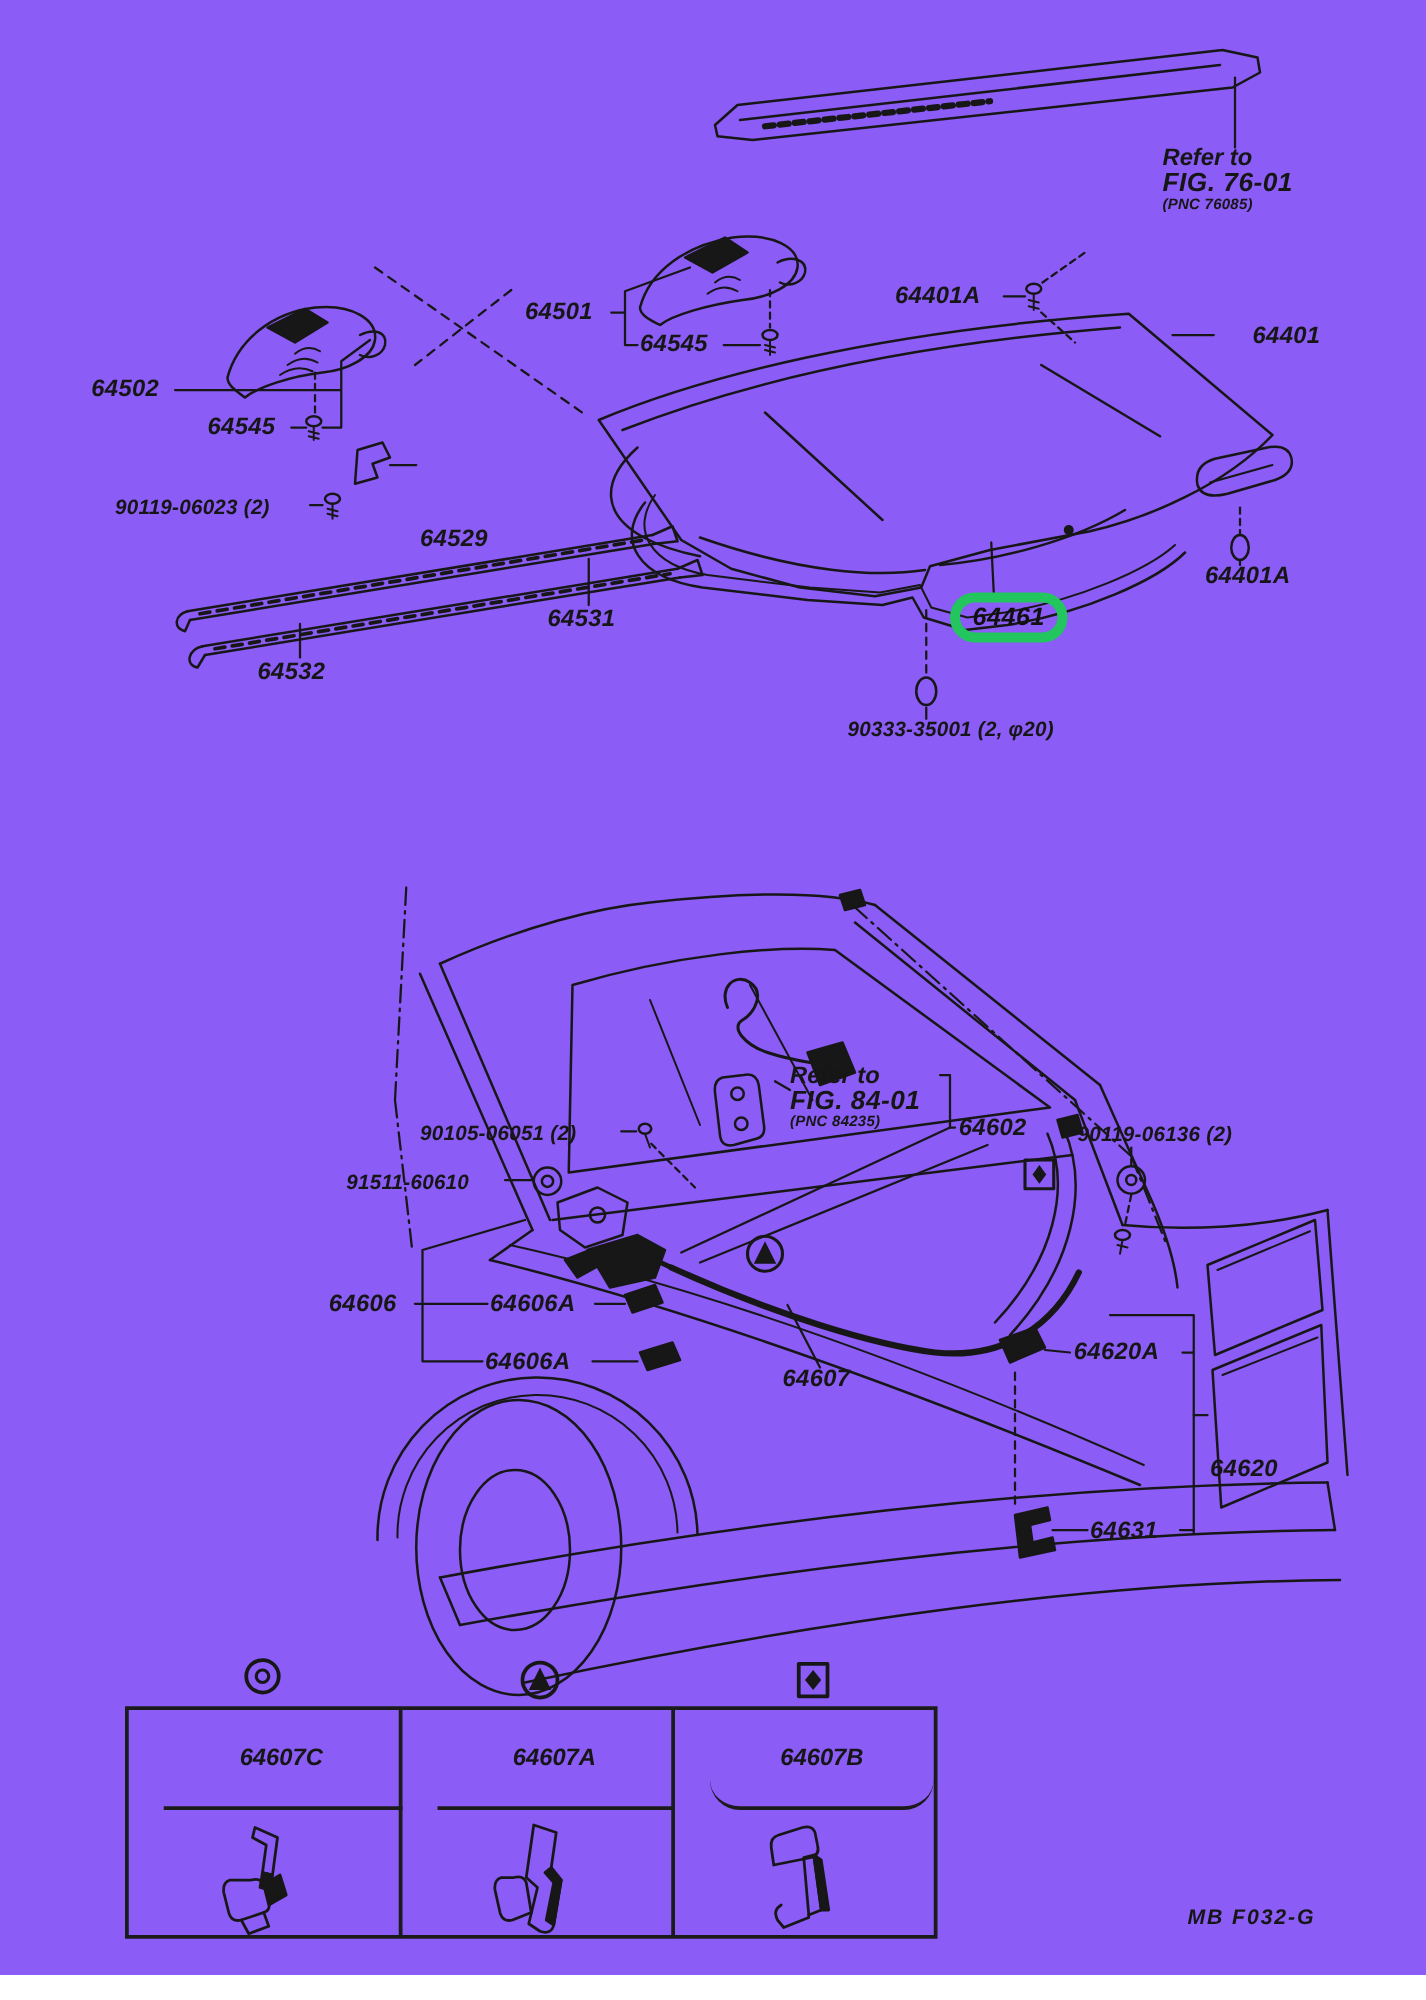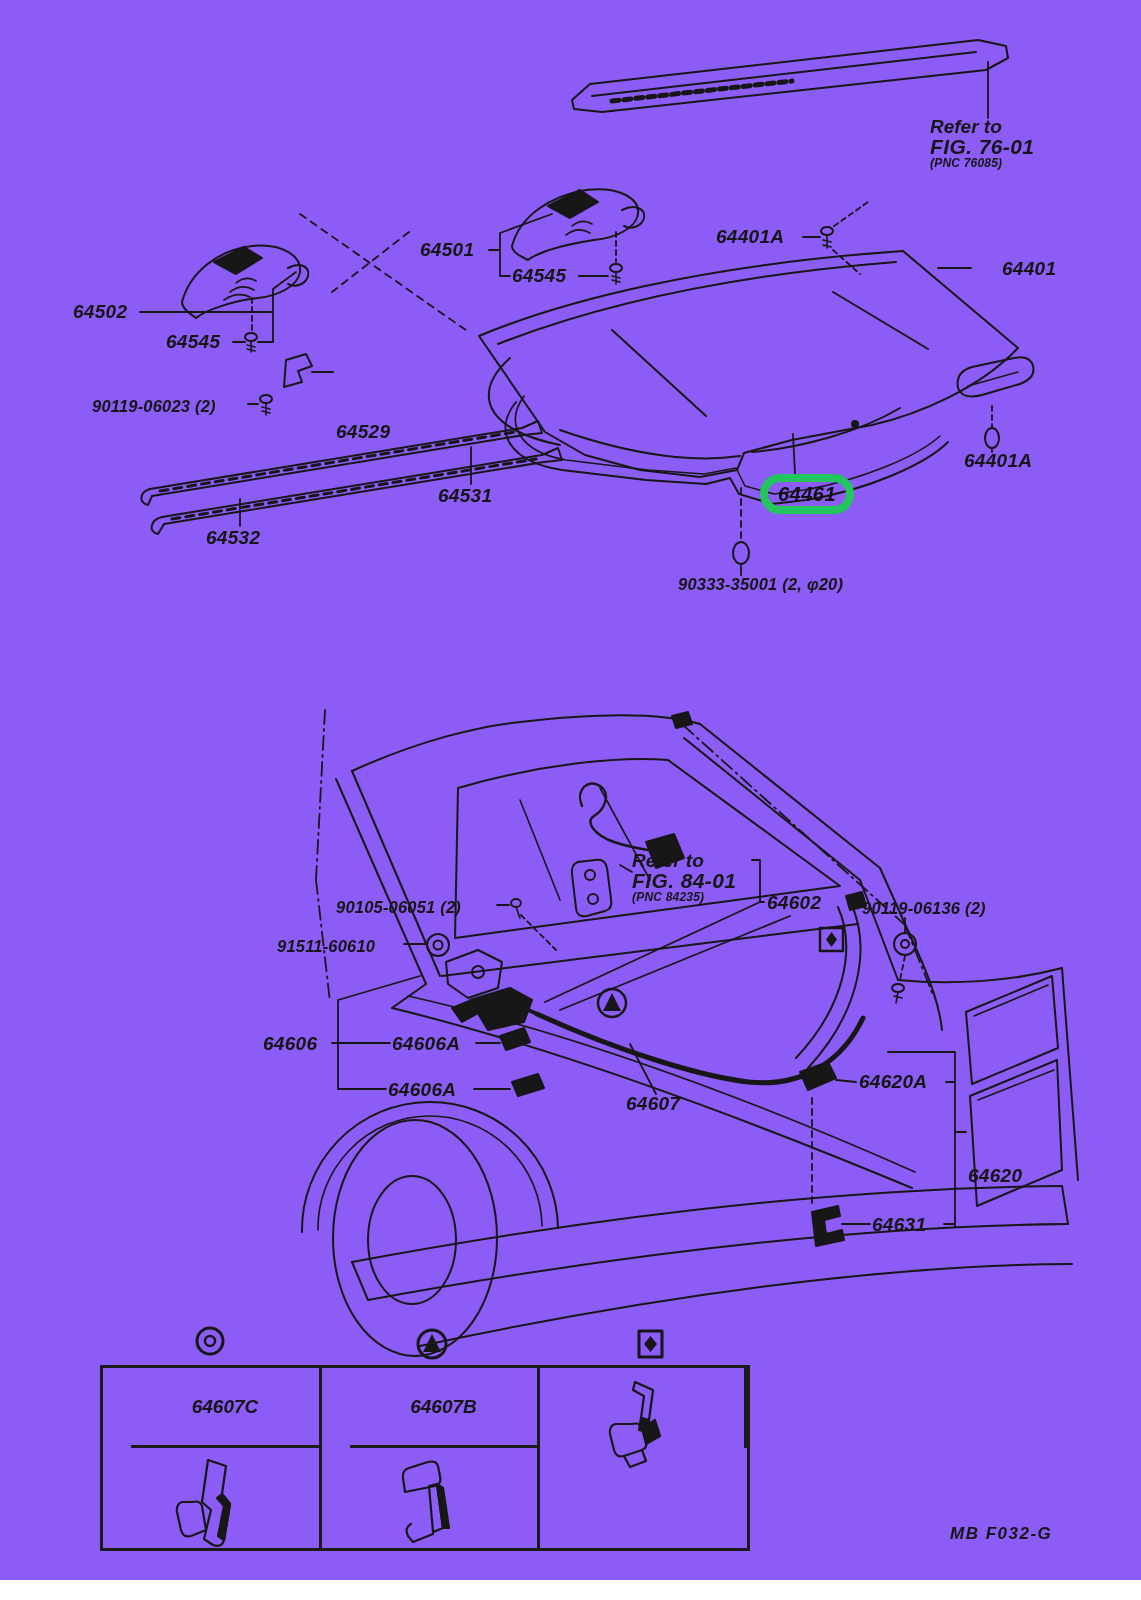--- a/index.html
+++ b/index.html
@@ -299,20 +299,21 @@
 <div class="pl" style="left:263px;top:1034px;">64606</div>
 <div class="pl" style="left:392px;top:1034px;">64606A</div>
 <div class="pl" style="left:388px;top:1080px;">64606A</div>
 <div class="pl" style="left:626px;top:1094px;">64607</div>
 <div class="pl" style="left:859px;top:1072px;">64620A</div>
 <div class="pl" style="left:968px;top:1123px;margin-top:43px;">64620</div>
 <div class="pl" style="left:872px;top:1215px;">64631</div>
 
 <div class="clip-table">
   <div class="hcell">64607C</div>
+  <div class="hcell">64607A</div>
   <div class="hcell">64607B</div>
 
   <div class="bcell">
     <svg width="90" height="96" viewBox="0 0 90 96" stroke="#171717" stroke-width="2.2" fill="none" stroke-linecap="round" stroke-linejoin="round">
       <path d="M38,8 L56,16 L52,46 L44,44 L47,22 L36,16 Z"></path>
       <path d="M44,44 L52,46 L50,58 L42,56 Z" fill="#171717"></path>
       <path d="M18,50 Q12,52 13,60 L17,76 Q19,84 27,82 L45,76 Q51,74 49,66 L45,54 Q43,48 35,50 Z"></path>
       <path d="M45,54 L58,46 L63,62 L49,70 Z" fill="#171717"></path>
       <path d="M27,82 L33,93 L49,87 L45,76"></path>
     </svg>

